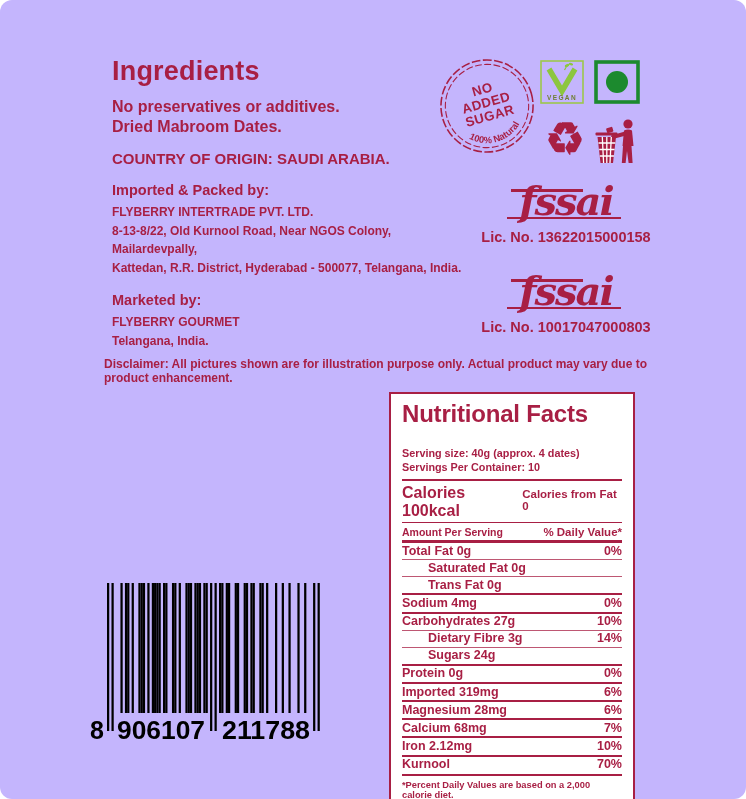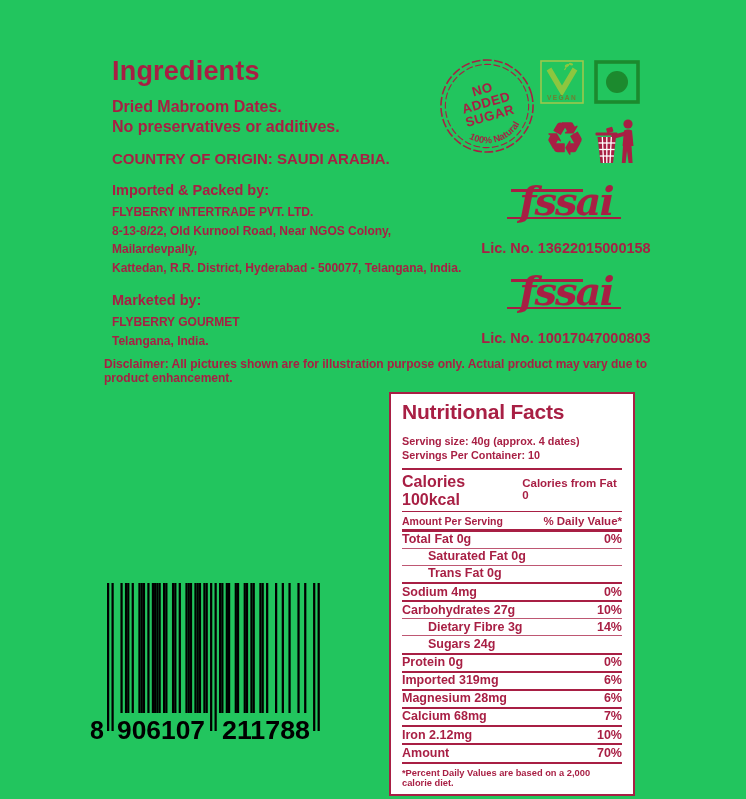--- a/index.html
+++ b/index.html
@@ -5,21 +5,21 @@
   :root{
     --crimson:#A81F44;
     --green:#1C8A2E;
     --lgreen:#8CC63F;
     --olive:#6F7E31;
     --ink:#000000;
   }
   *{box-sizing:border-box;margin:0;padding:0;}
   html,body{background:#ffffff;}
   body{font-family:"Liberation Sans",sans-serif;color:var(--crimson);}
-  #page{position:relative;width:746px;height:799px;background:#22c55e;overflow:hidden;}
+  #page{position:relative;width:746px;height:799px;background:#c4b5fd;overflow:hidden;border-radius:12px;}
 
   
   .left-col{position:absolute;left:112px;top:56px;width:360px;}
   .h-ingredients{font-size:27px;font-weight:800;letter-spacing:.2px;margin:0 0 10px;}
   .sub-line{font-size:16px;font-weight:700;line-height:1.25;}
   .origin{font-size:15px;font-weight:800;margin-top:13px;}
   .sec-head{font-size:14.5px;font-weight:800;margin-top:15px;margin-bottom:5px;}
   .addr{font-size:12px;font-weight:600;line-height:1.55;}
   .disclaimer{position:absolute;left:104px;top:357px;width:560px;font-size:12px;font-weight:600;}
 
@@ -33,26 +33,26 @@
 
   
   .fssai-unit{position:absolute;width:212px;text-align:center;}
   .fssai-unit.one{left:460px;top:180px;}
   .fssai-unit.two{left:460px;top:270px;}
   .fssai-word{position:relative;display:inline-block;font-family:"DejaVu Serif",serif;
               font-style:italic;font-weight:700;font-size:40px;line-height:1.05;
               letter-spacing:-2px;padding:0 6px;}
   .fssai-topline{position:absolute;left:-2px;top:9px;width:68%;height:2.5px;background:var(--crimson);}
   .fssai-botline{position:absolute;left:-6px;bottom:3px;width:108%;height:2.5px;background:var(--crimson);}
-  .lic{font-size:14.5px;font-weight:800;margin-top:18px;}
+  .lic{font-size:14.5px;font-weight:800;margin-top:7px;}
 
   
   .nutri{position:absolute;left:389px;top:392px;width:246px;border:2px solid var(--crimson);
          padding:6px 11px 6px;background:#fff;}
-  .n-title{font-size:21px;font-weight:800;letter-spacing:-.2px;line-height:1.15;margin-bottom:10px;}
+  .n-title{font-size:24px;font-weight:800;letter-spacing:-.2px;line-height:1.15;margin-bottom:18px;}
   .n-serv{font-size:10.8px;font-weight:600;line-height:1.32;}
   .ndiv{background:var(--crimson);}
   .ndiv.d1{height:2px;margin-top:5px;}
   .ndiv.d2{height:1px;}
   .ndiv.d3{height:3px;}
   .ndiv.d4{height:2px;margin-top:1px;}
   .cal-row{display:flex;justify-content:space-between;align-items:baseline;padding:3px 0 2px;}
   .cal-left{font-size:16px;font-weight:800;}
   .cal-right{font-size:11.5px;font-weight:800;}
   .amt-row{display:flex;justify-content:space-between;align-items:baseline;padding:3px 0 2px;}
@@ -72,22 +72,22 @@
 
   svg text{font-family:"Liberation Sans",sans-serif;}
 </style>
 </head>
 <body>
 
 <div id="page">
 
   <div class="left-col">
     <h1 class="h-ingredients">Ingredients</h1>
+    <div class="sub-line">No preservatives or additives.</div>
     <div class="sub-line">Dried Mabroom Dates.</div>
-    <div class="sub-line">No preservatives or additives.</div>
     <div class="origin">COUNTRY OF ORIGIN: SAUDI ARABIA.</div>
 
     <div class="sec-head">Imported &amp; Packed by:</div>
     <div class="addr">FLYBERRY INTERTRADE PVT. LTD.</div>
     <div class="addr">8-13-8/22, Old Kurnool Road, Near NGOS Colony, Mailardevpally,</div>
     <div class="addr">Kattedan, R.R. District, Hyderabad - 500077, Telangana, India.</div>
 
     <div class="sec-head">Marketed by:</div>
     <div class="addr">FLYBERRY GOURMET</div>
     <div class="addr">Telangana, India.</div>
@@ -221,21 +221,21 @@
         </div>
         <div class="nrow major">
           <span class="lab">Calcium 68mg</span>
           <span class="val">7%</span>
         </div>
         <div class="nrow major">
           <span class="lab">Iron 2.12mg</span>
           <span class="val">10%</span>
         </div>
         <div class="nrow major">
-          <span class="lab">Amount</span>
+          <span class="lab">Kurnool</span>
           <span class="val">70%</span>
         </div>
       </div>
     <div class="ndiv d4"></div>
     <div class="n-foot">*Percent Daily Values are based on a 2,000 calorie diet.</div>
   </div>
 
   <svg class="barcode" id="barcode-svg" width="246" height="172" viewBox="0 0 246 172">
       <rect x="23.00" y="6" width="2.24" height="148" fill="#000000"></rect>
       <rect x="27.48" y="6" width="2.24" height="148" fill="#000000"></rect>

